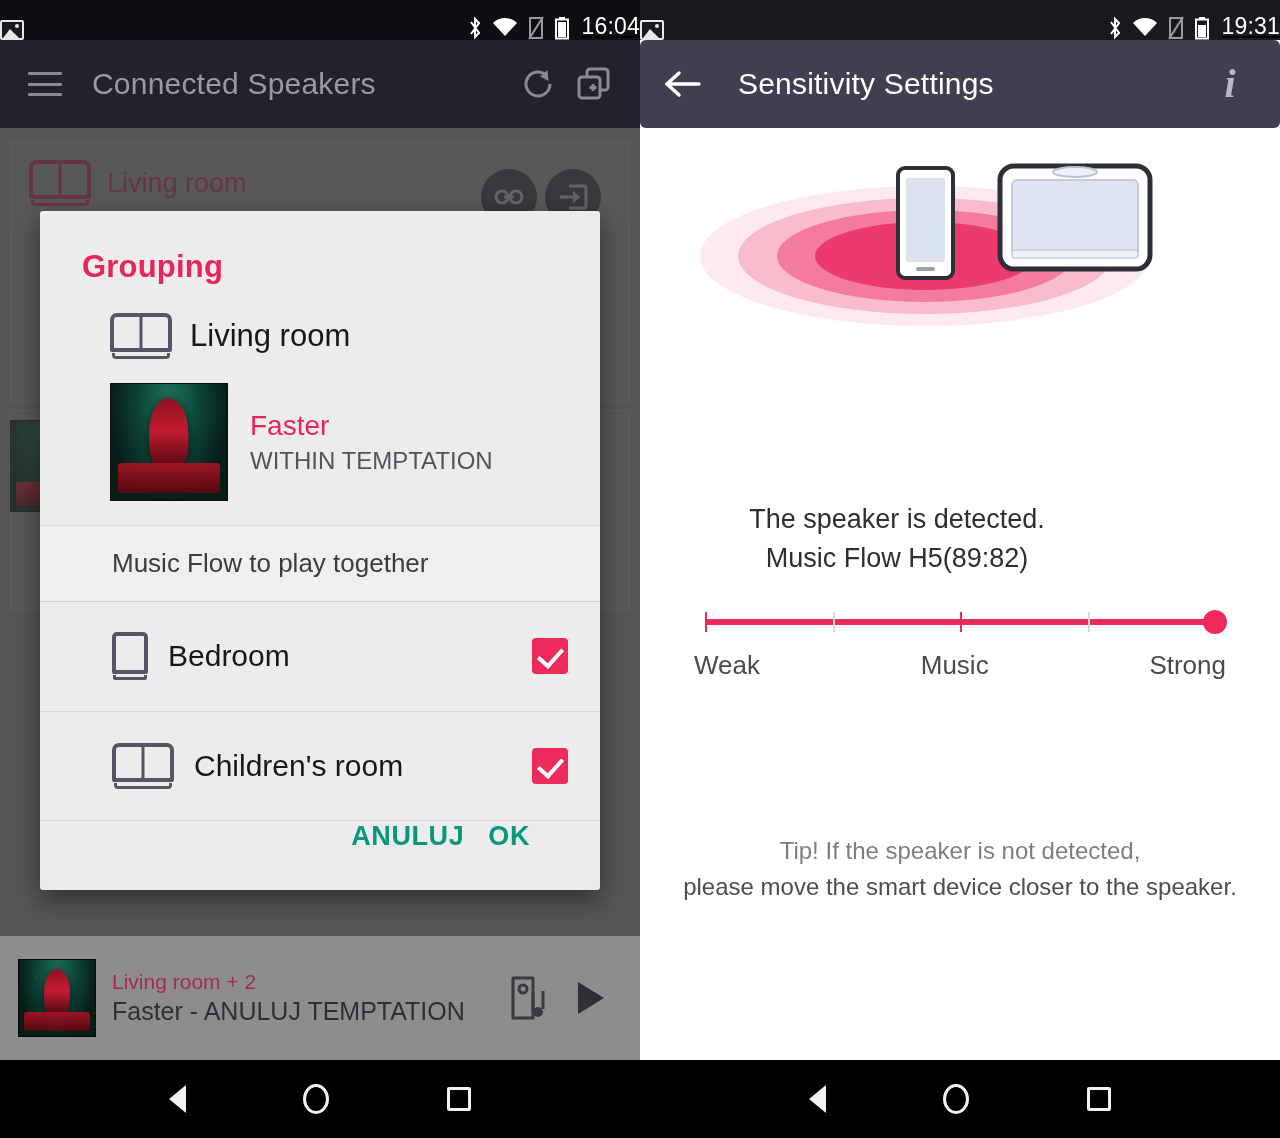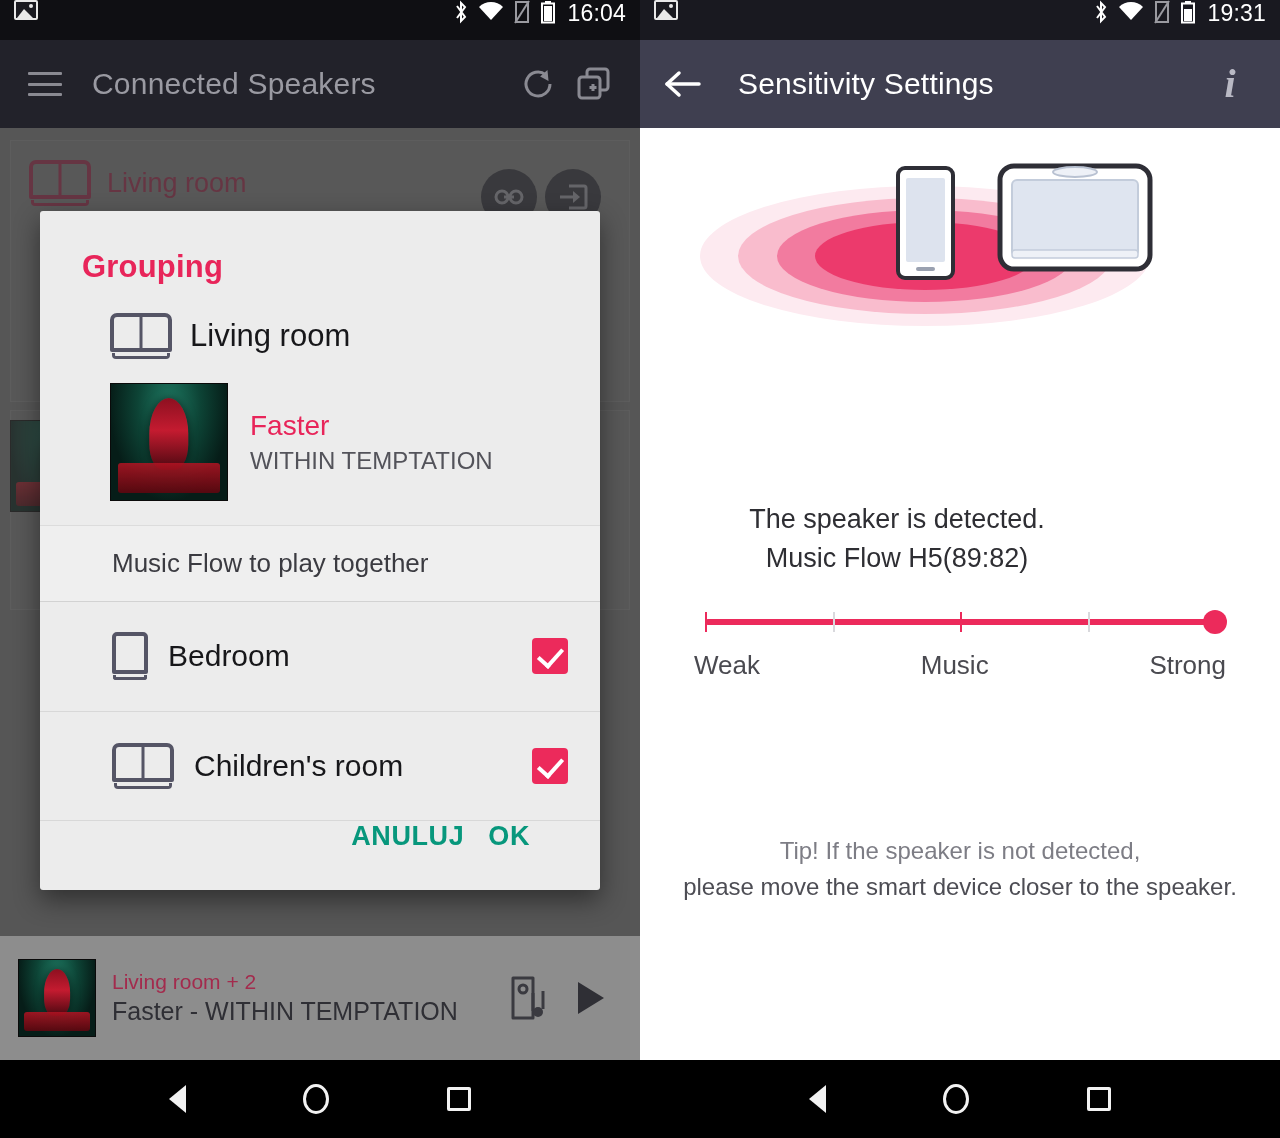--- a/index.html
+++ b/index.html
@@ -12,21 +12,21 @@
   .screen { position: relative; width: 1280px; height: 1138px; }
 
   
   .panel { position: absolute; top: 0; width: 640px; height: 1060px; overflow: hidden; }
   .panel-left  { left: 0; background: #6a6a6a; }
   .panel-right { left: 640px; background: #ffffff; }
 
   
   .statusbar {
     position: absolute; top: 0; left: 0; width: 640px; height: 40px;
-    display: flex; align-items: flex-start; padding: 0 14px;
+    display: flex; align-items: flex-end; padding: 0 0; text-decoration: underline;
   }
   .statusbar-left  { background: #0f0f13; }
   .statusbar-right { background: #191920; }
   .sb-spacer { flex: 1; }
   .sb-icons { display: flex; align-items: center; gap: 9px; }
   .sb-time {
     color: #ffffff; font-size: 23px; font-weight: 400; margin-left: 11px;
     letter-spacing: .2px;
   }
   .photo-glyph {
@@ -42,21 +42,21 @@
     content: ""; position: absolute; right: 3px; top: 2px;
     width: 4px; height: 4px; border-radius: 50%; background: #e8e8e8;
   }
 
   
   .appbar {
     position: absolute; top: 40px; left: 0; width: 640px; height: 88px;
     display: flex; align-items: center;
   }
   .appbar-left  { background: #22222a; }
-  .appbar-right { background: #3f3f50; }
+  .appbar-right { background: #3f3f50; border-radius: 6px; }
   .appbar-title {
     font-size: 30px; font-weight: 400; letter-spacing: .2px; white-space: nowrap;
   }
   .title-left  { color: #9a9aa2; margin-left: 30px; }
   .title-right { color: #ffffff; margin-left: 28px; }
   .appbar .grow { flex: 1; }
   .icon-btn {
     width: 56px; height: 56px; display: flex; align-items: center; justify-content: center;
   }
 
@@ -381,21 +381,21 @@
       <div class="dlg-actions">
         <button class="dlg-btn">ANULUJ</button>
         <button class="dlg-btn">OK</button>
       </div>
     </div>
 
     <div class="nowplaying">
       <div class="album np-art"></div>
       <div class="np-text">
         <div class="np-room">Living room + 2</div>
-        <div class="np-track">Faster - WITHIN TEMPTATION</div>
+        <div class="np-track">Faster - ANULUJ TEMPTATION</div>
       </div>
       <div class="np-btn">
         <svg width="40" height="46" viewBox="0 0 40 46">
           <path d="M4 3 H24 V43 H4 Z" fill="none" stroke="#3a3a40" stroke-width="3" stroke-linejoin="round"></path>
           <circle cx="14" cy="14" r="4" fill="none" stroke="#3a3a40" stroke-width="3"></circle>
           <path d="M24 18 V36" stroke="#3a3a40" stroke-width="3" fill="none"></path>
           <circle cx="29" cy="37" r="5" fill="#3a3a40"></circle>
           <path d="M34 16 L34 34" stroke="#3a3a40" stroke-width="3"></path>
         </svg>
       </div>

